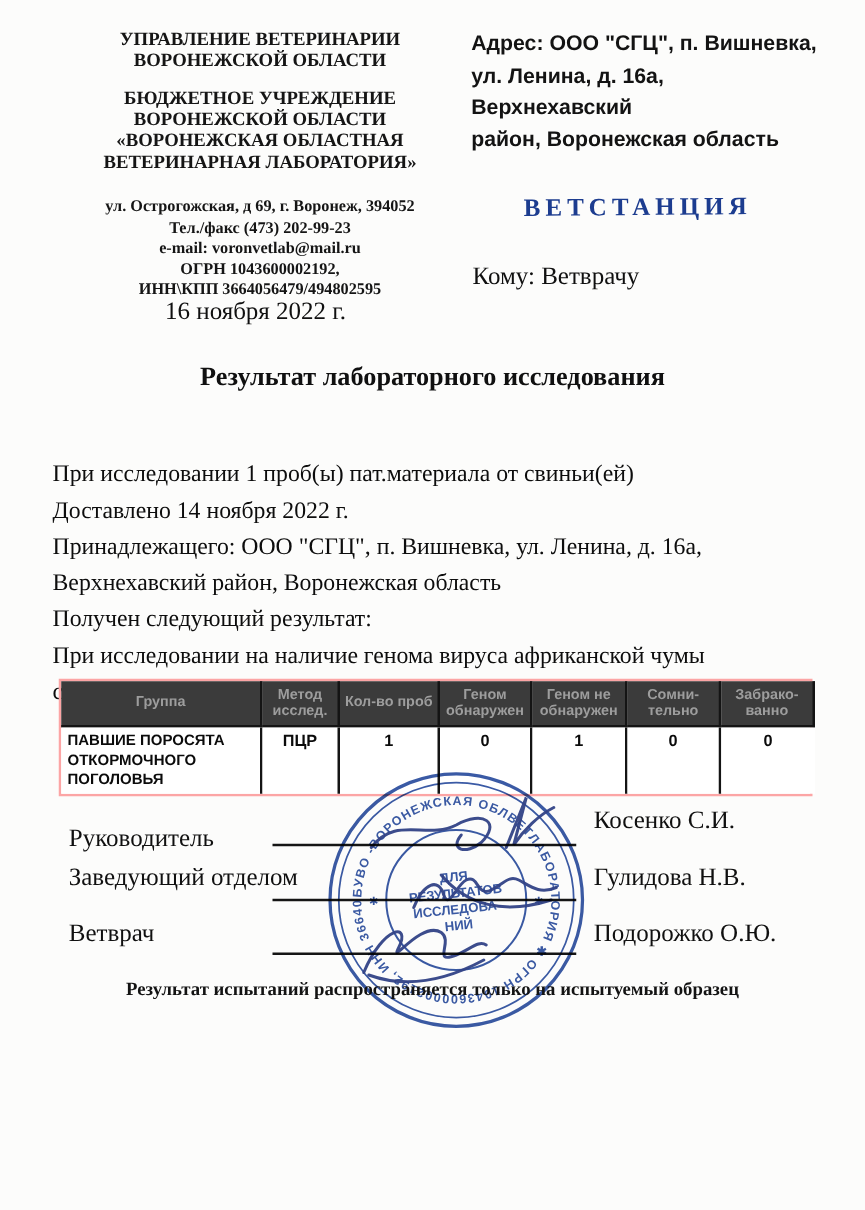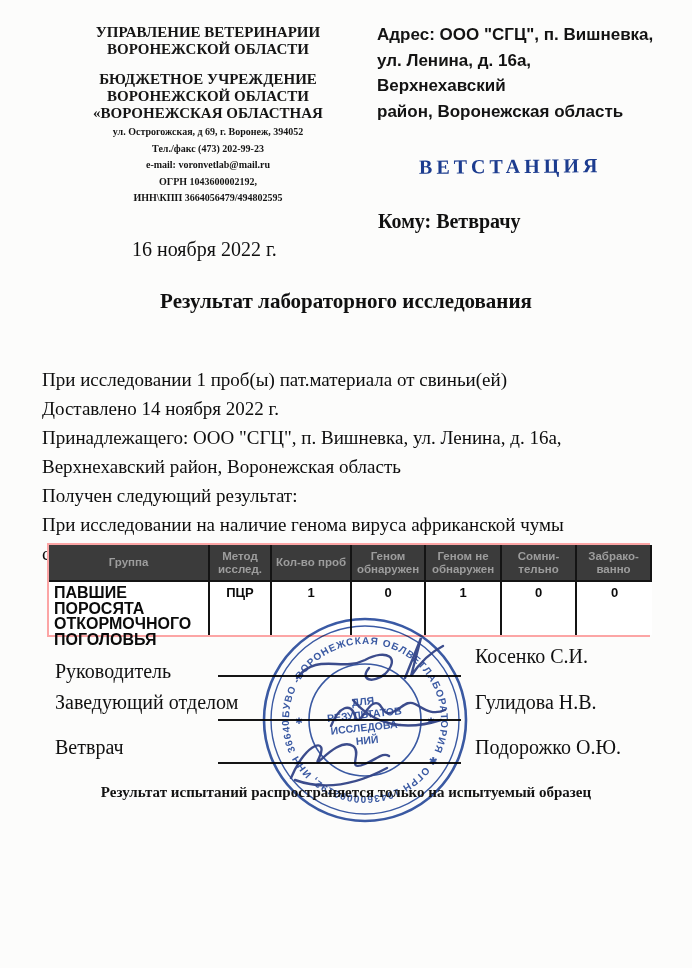--- a/index.html
+++ b/index.html
@@ -8,31 +8,31 @@
     background:#fcfcfb;
     font-family:"Liberation Serif", serif;
     color:#101010;
   }
   .abs{position:absolute;}
 
   
   .letterhead{left:55px;top:24px;width:306px;text-align:center;
     font-weight:bold;font-size:15px;line-height:17px;color:#151515;font-family:Liberation Serif, serif;}
   .letterhead .gap{height:13px;}
-  .letterhead .contacts{font-size:10px;line-height:16.5px;margin-top:2px;}
+  .letterhead .contacts{font-size:13px;line-height:16.5px;margin-top:18px;}
 
   
   .addr{left:377px;top:22px;width:282px;
     font-family:"Liberation Sans", sans-serif;font-weight:bold;
     font-size:17px;line-height:25.5px;color:#131313;}
   .vetstation{left:419px;top:155px;
     font-family:"Liberation Serif", serif;font-weight:bold;
     font-size:20px;letter-spacing:4px;color:#1c3c8f;
     transform:rotate(-0.5deg);}
-  .kome{left:378px;top:210px;font-size:20px;font-weight:bold;}
+  .kome{left:378px;top:210px;font-size:20px;}
 
   .docdate{left:116px;top:238px;font-size:20px;font-weight:normal;margin-left:16px;}
 
   .title{left:0;top:288px;width:692px;text-align:center;
     font-size:21px;font-weight:bold;line-height:27px;}
 
   .bodytext{left:42px;top:365px;width:620px;font-size:19px;line-height:29px;color:#0d0d0d;}
 
   
   .rtable{left:47px;top:543px;width:603px;
@@ -42,21 +42,21 @@
   .rtable .th{
     background:#3b3b3b;color:#9d9d9d;font-weight:bold;font-size:11.5px;
     line-height:13px;text-align:center;white-space:pre-line;
     border-right:2px solid #141414;border-bottom:2px solid #141414;
     height:37px;display:flex;align-items:center;justify-content:center;
     box-sizing:border-box;padding:2px 1px;}
   .rtable .td{
     background:#fff;color:#0b0b0b;font-weight:bold;font-size:13px;
     border-right:2px solid #141414;height:53px;box-sizing:border-box;
     padding:3px 2px 0 2px;text-align:center;}
-  .rtable .td.label{font-size:16px;line-height:15.5px;text-align:left;padding-left:5px;}
+  .rtable .td.label{font-size:12px;line-height:15.5px;text-align:left;padding-left:5px;}
   .rtable .th:last-child,.rtable .td:last-child{border-right:none;}
 
   
   .sig-role{left:55px;font-size:20px;}
   .sig-name{left:475px;font-size:20px;}
   .sig-line{left:218px;width:243px;height:2px;background:#151515;}
 
   .footer{left:0;top:784px;width:692px;text-align:center;
     font-size:15px;font-weight:bold;color:#131313;}
 
@@ -65,20 +65,21 @@
 </head>
 <body>
 
 <div class="abs letterhead">
   <div>УПРАВЛЕНИЕ ВЕТЕРИНАРИИ</div>
   <div>ВОРОНЕЖСКОЙ ОБЛАСТИ</div>
   <div class="gap"></div>
   <div>БЮДЖЕТНОЕ УЧРЕЖДЕНИЕ</div>
   <div>ВОРОНЕЖСКОЙ ОБЛАСТИ</div>
   <div>«ВОРОНЕЖСКАЯ ОБЛАСТНАЯ</div>
+  <div>ВЕТЕРИНАРНАЯ ЛАБОРАТОРИЯ»</div>
   <div class="contacts">
     <div>ул. Острогожская, д 69, г. Воронеж, 394052</div>
     <div>Тел./факс  (473) 202-99-23</div>
     <div>e-mail:  voronvetlab@mail.ru</div>
     <div>ОГРН 1043600002192,</div>
     <div>ИНН\КПП 3664056479/494802595</div>
   </div>
 </div>
 
 <div class="abs addr">

